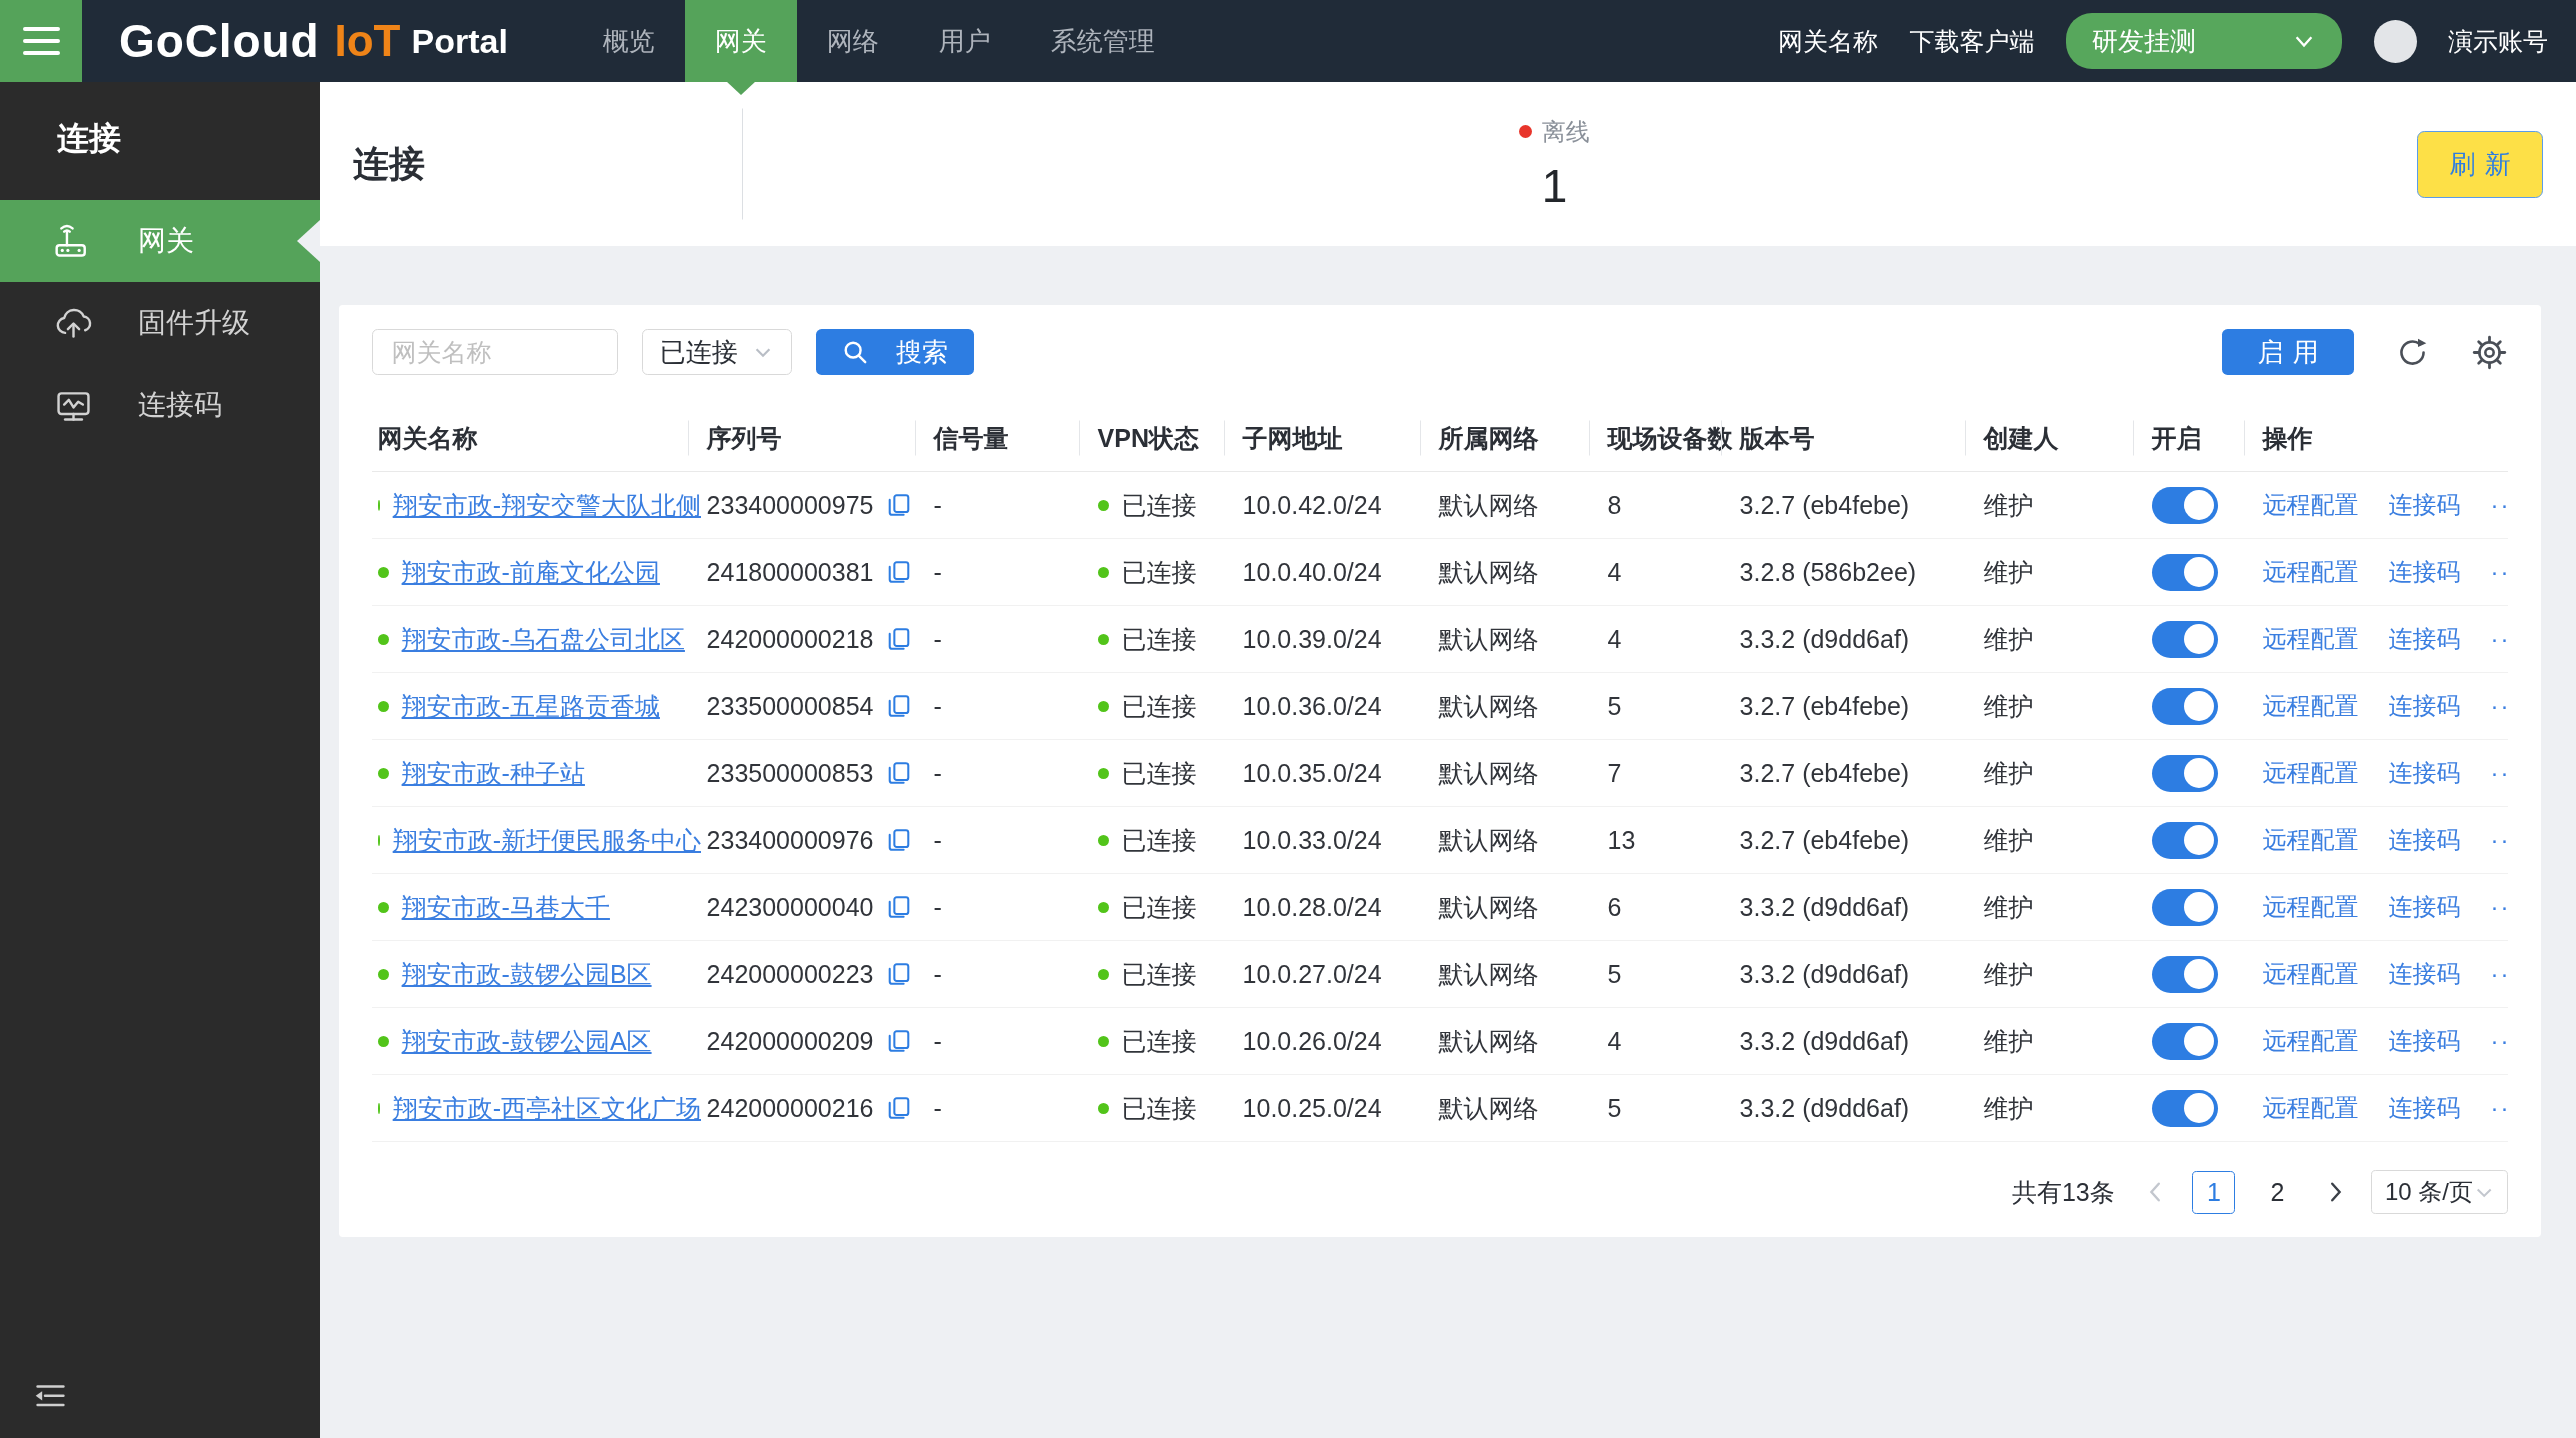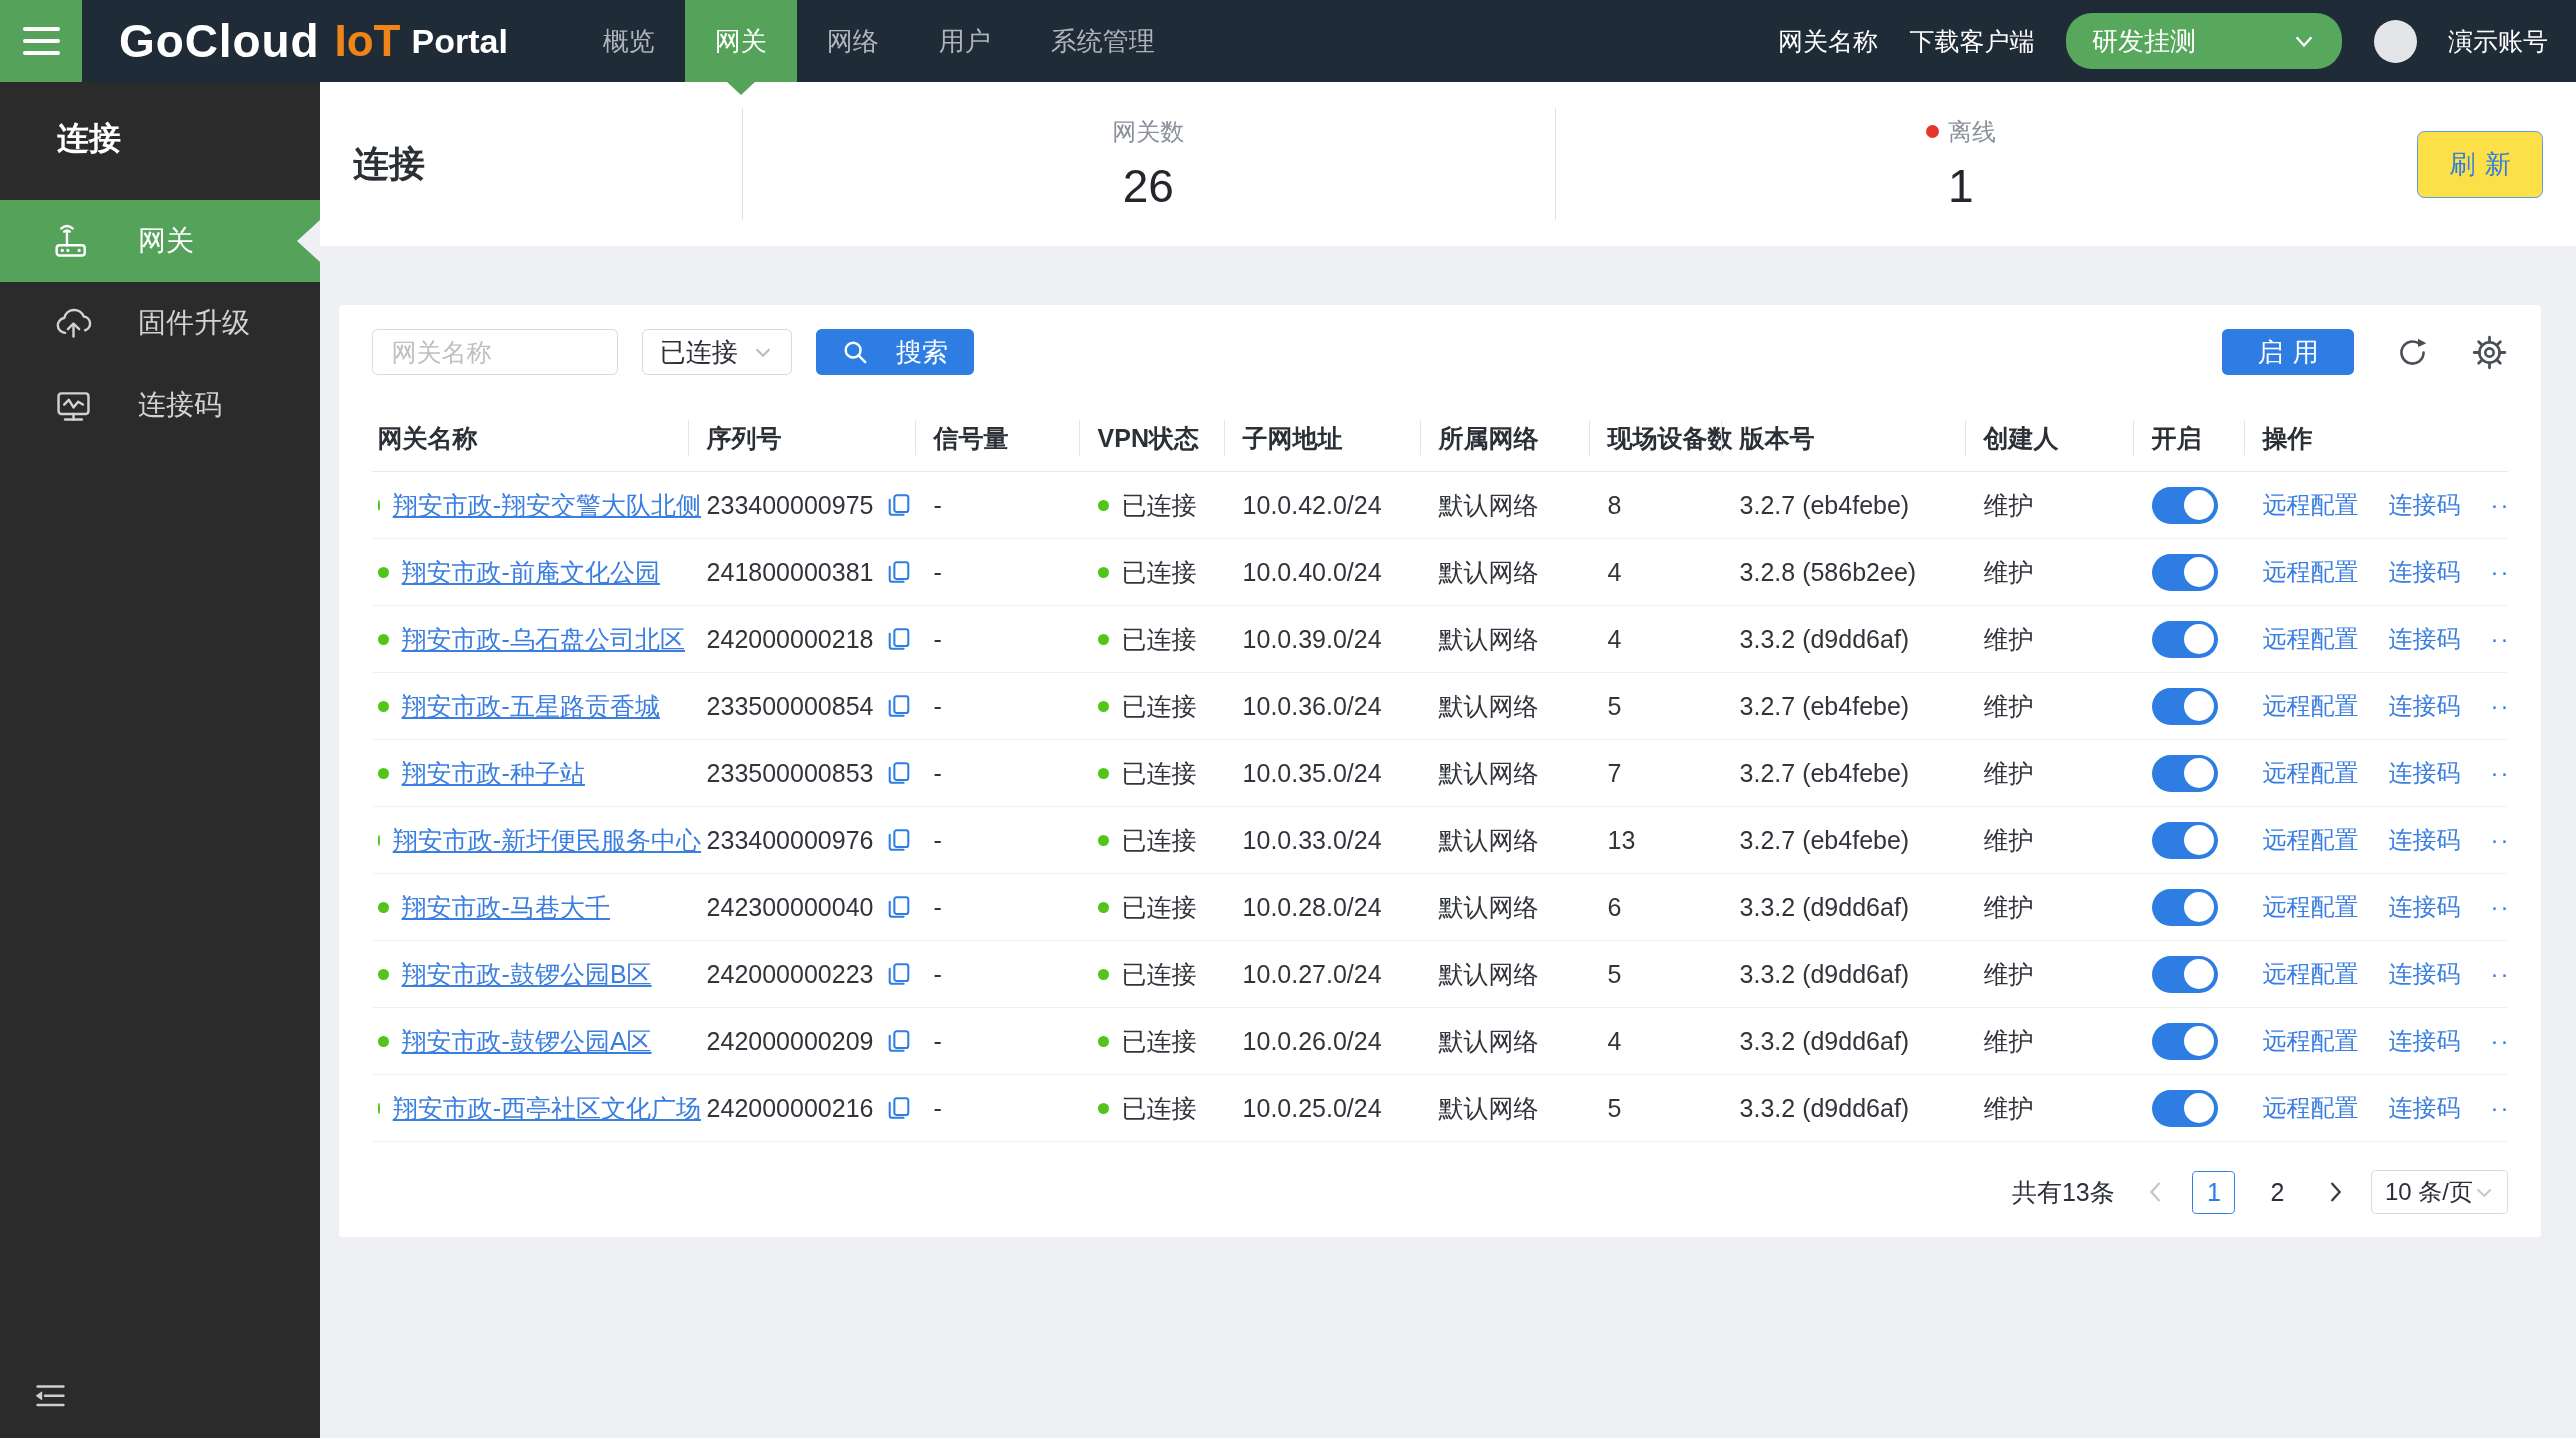--- a/index.html
+++ b/index.html
@@ -187,26 +187,20 @@
         <polygon points="4,17 11,12 11,22" fill="#cfcfcf"></polygon>
       </svg>
     </div>
   </div>
 
   <div class="main">
 
     <div class="page-header">
       <div class="page-title">连接</div>
       <div class="stats">
-        <div class="stat">
-          <div class="stat-label">
-              <span>网关数</span>
-            </div>
-          <div class="stat-value">26</div>
-        </div>
         <div class="stat">
           <div class="stat-label">
               <span class="dot red"></span>
               <span>离线</span>
             </div>
           <div class="stat-value">1</div>
         </div>
       </div>
       <div class="refresh-wrap">
         <button class="refresh-btn">刷新</button>

